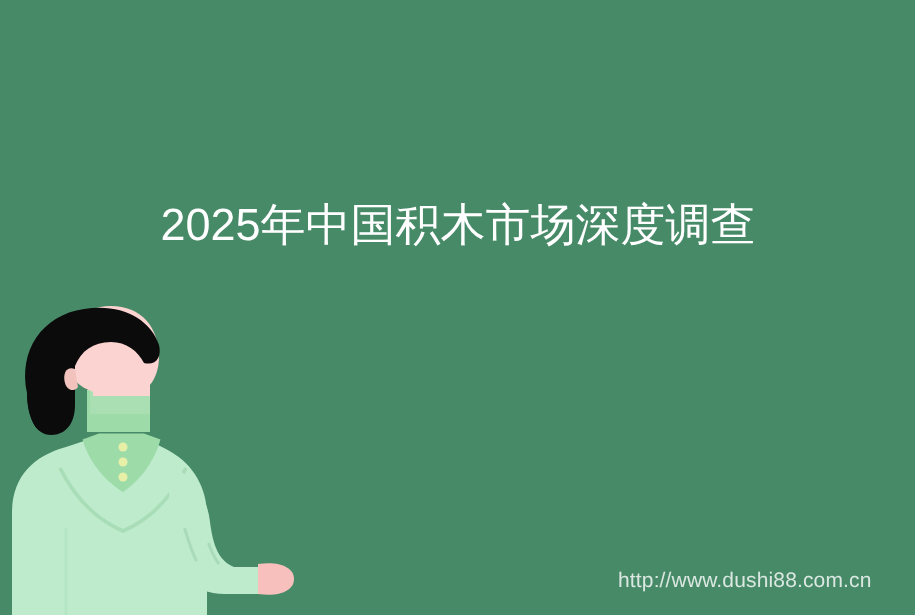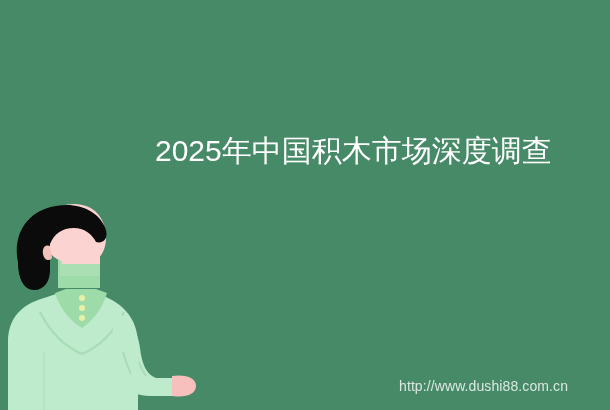--- a/index.html
+++ b/index.html
@@ -16,36 +16,35 @@
     font-family: "Liberation Sans", sans-serif;
   }
 
   
   #title-block {
     position: absolute;
     left: 107px;
     top: 129px;
     width: 400px;
     z-index: 5;
-    margin-left: 48px;
   }
   .title-line {
     color: #ffffff;
     font-size: 30px;
     line-height: 43px;
     font-weight: 400;
     letter-spacing: 0px;
     white-space: nowrap;
     text-rendering: optimizeLegibility;
   }
 
   
   #watermark {
     position: absolute;
-    left: 399px;
+    left: 412px;
     top: 377px;
     color: rgba(255,255,255,0.80);
     font-size: 14px;
     line-height: 18px;
     letter-spacing: 0.1px;
     white-space: nowrap;
     z-index: 6;
   }
 
   

